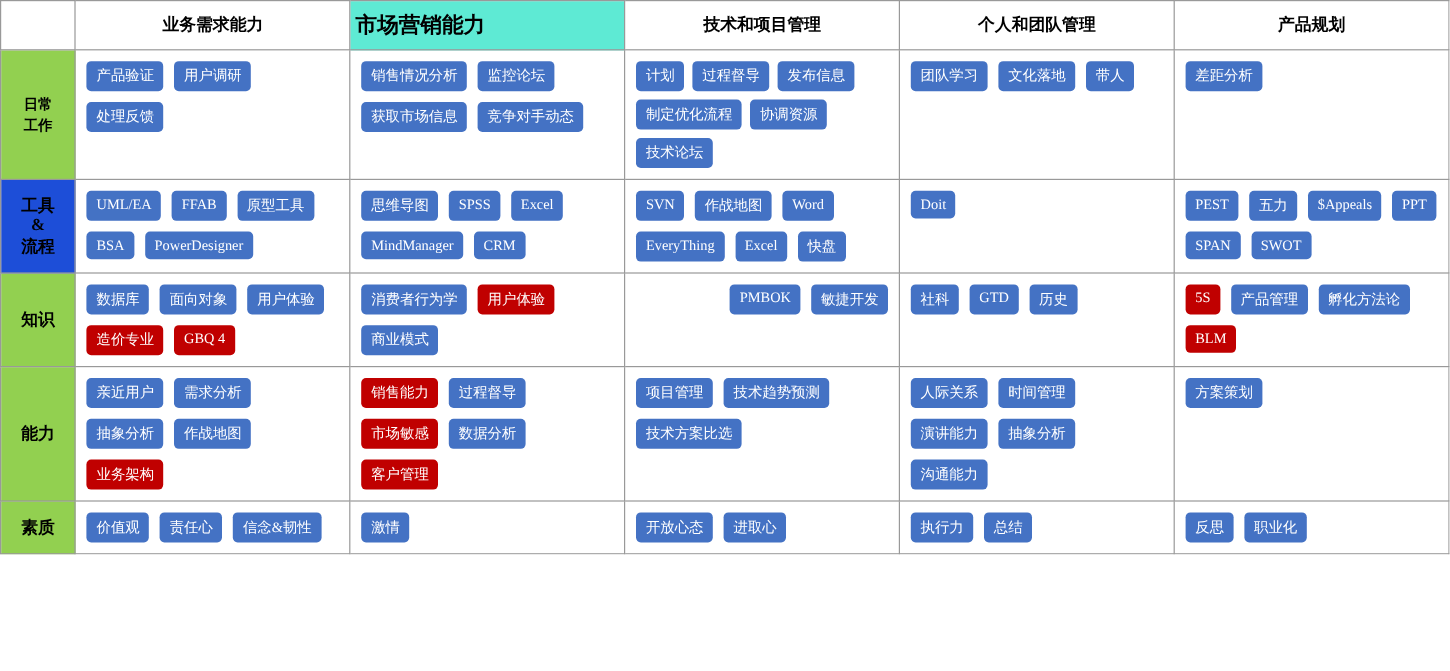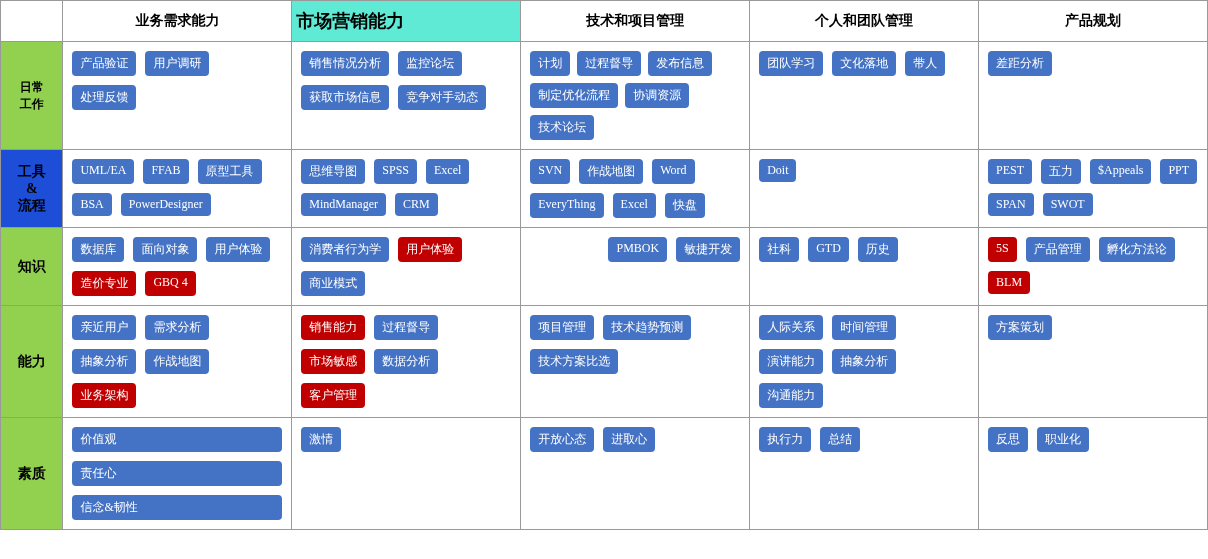--- a/index.html
+++ b/index.html
@@ -193,21 +193,21 @@
     <div style="display: table-cell; border: 1px solid #999; vertical-align: top; padding: 6px;">
       <div style="display: flex; flex-wrap: wrap; gap: 3px;">
         <span class="tag tag-blue">方案策划</span>
       </div>
     </div>
   </div>
 
   <div style="display: table-row;">
     <div style="display: table-cell; border: 1px solid #999; background: #92d050; text-align: center; font-weight: bold; font-size: 14px; vertical-align: middle; padding: 8px 4px; width: 60px;">素质</div>
     <div style="display: table-cell; border: 1px solid #999; vertical-align: top; padding: 6px;">
-      <div style="display: flex; flex-wrap: wrap; gap: 3px; flex-direction: column;">
+      <div style="display: flex; flex-wrap: wrap; gap: 3px;">
         <span class="tag tag-blue">价值观</span>
         <span class="tag tag-blue">责任心</span>
         <span class="tag tag-blue">信念&amp;韧性</span>
       </div>
     </div>
     <div style="display: table-cell; border: 1px solid #999; vertical-align: top; padding: 6px;">
       <div style="display: flex; flex-wrap: wrap; gap: 3px;">
         <span class="tag tag-blue">激情</span>
       </div>
     </div>

